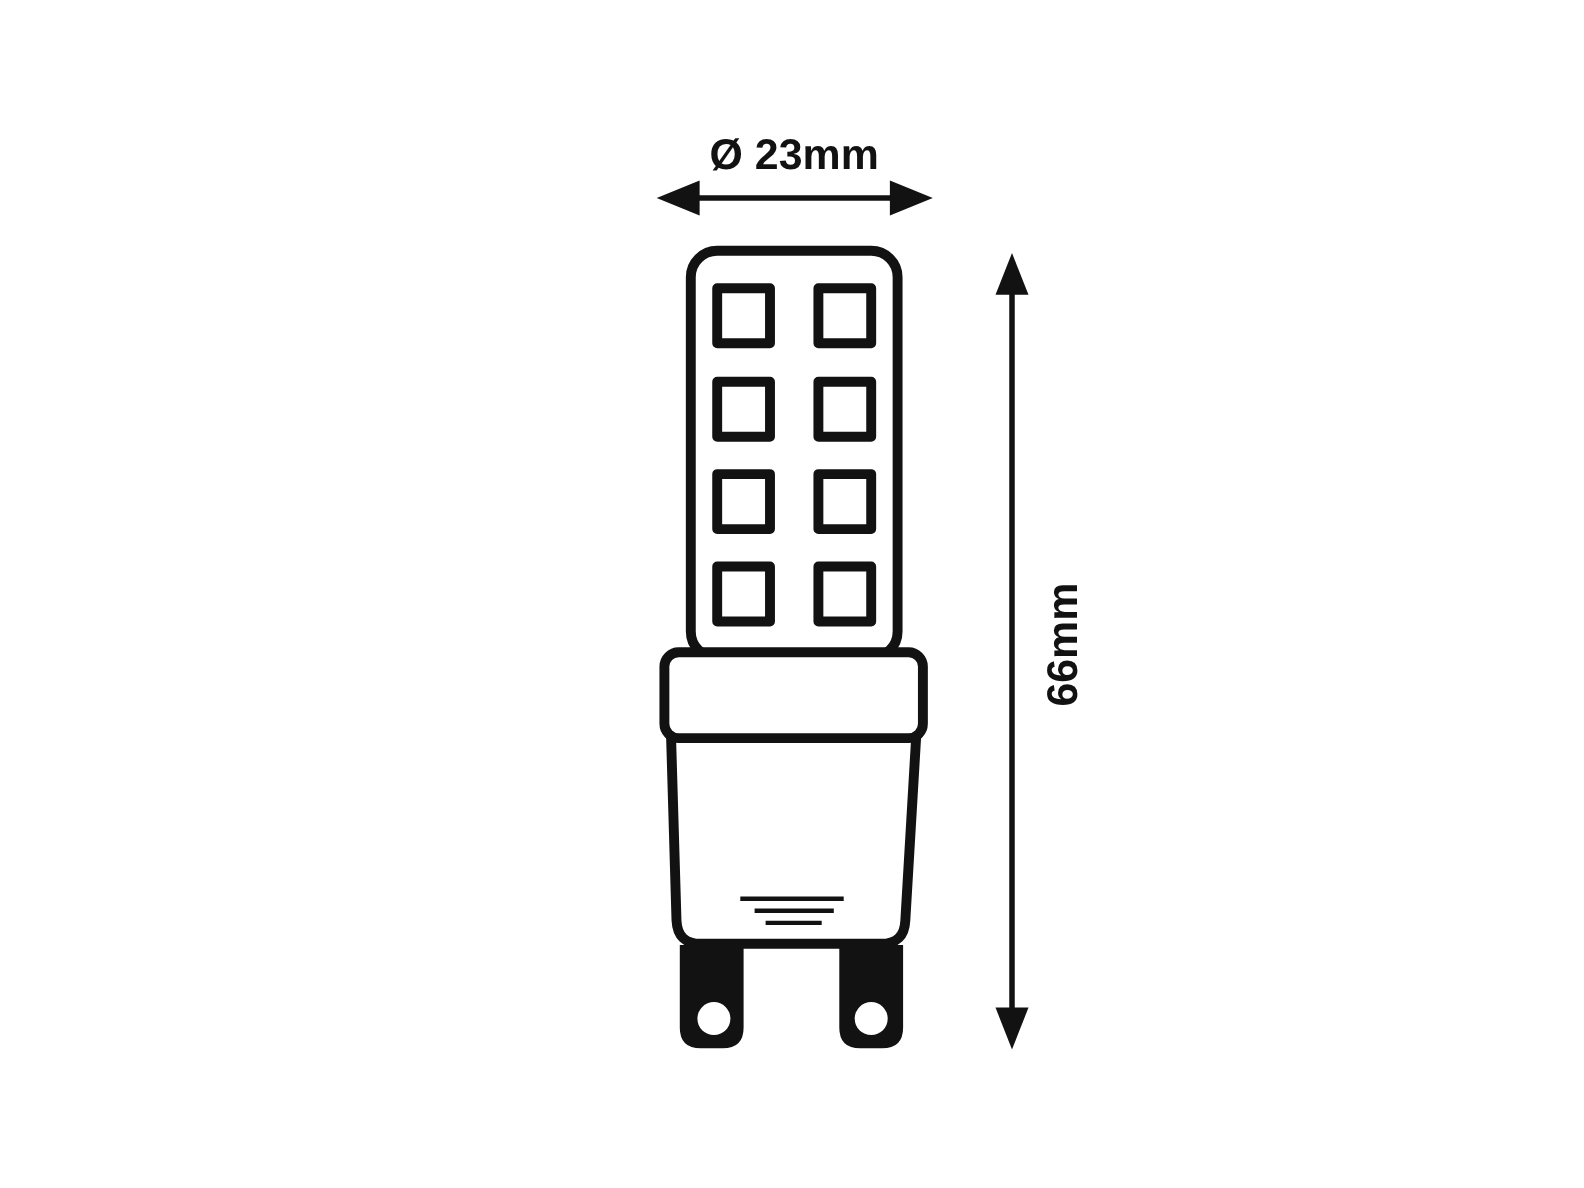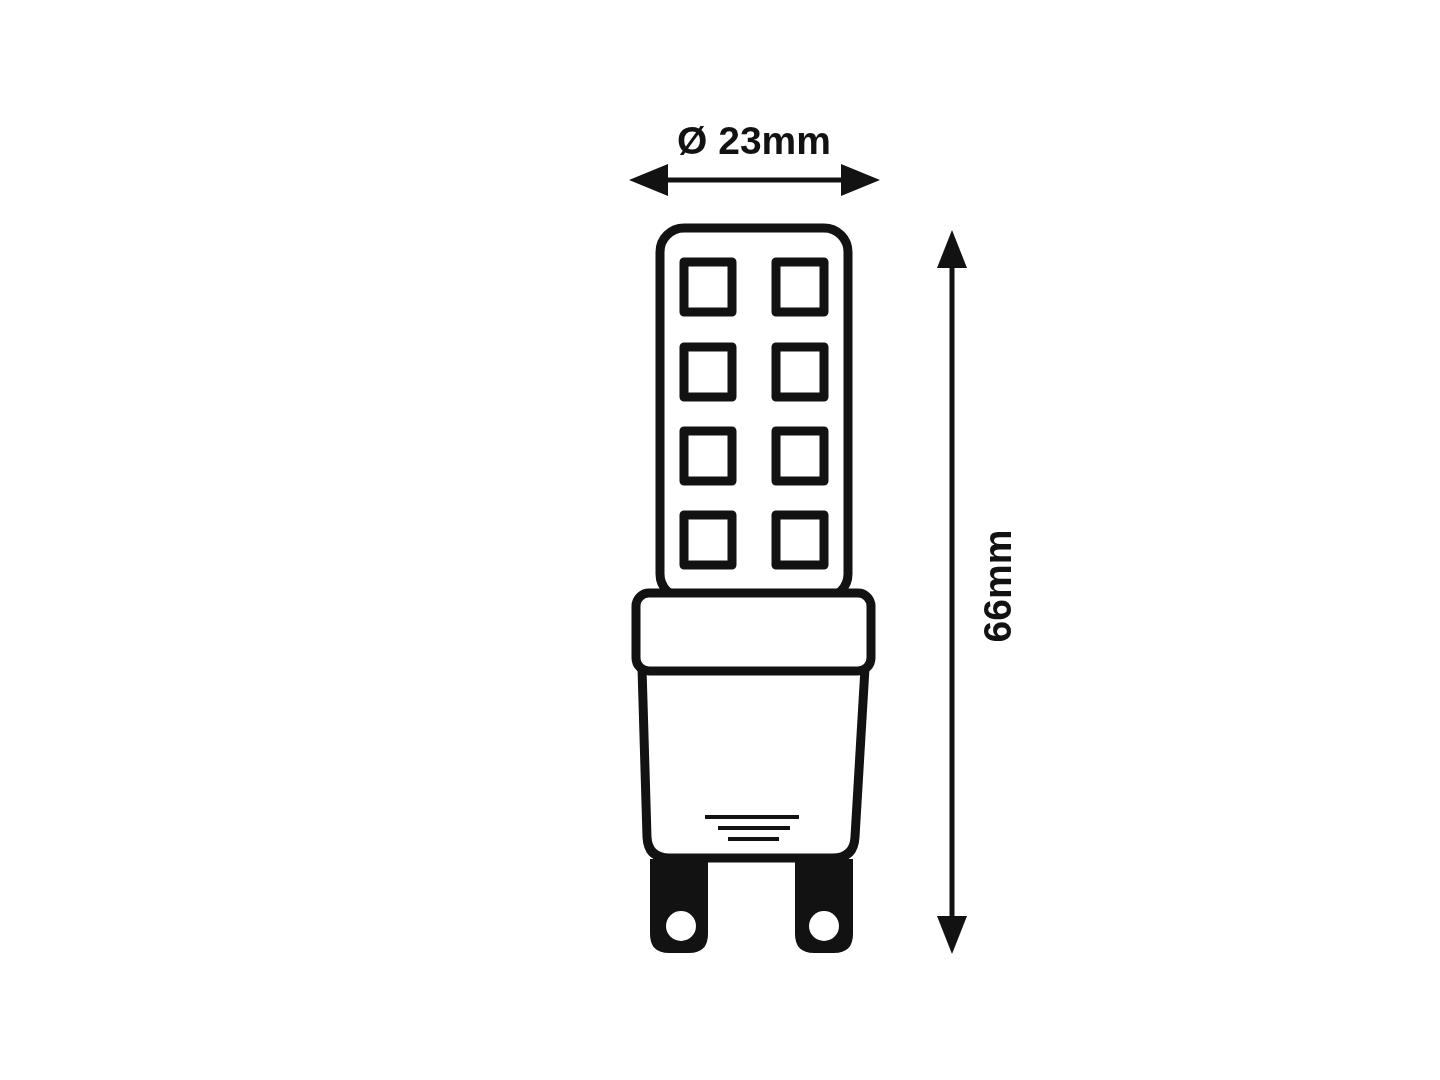--- a/index.html
+++ b/index.html
@@ -8,21 +8,20 @@
     padding: 0;
     background: #ffffff;
   }
   .canvas {
     position: relative;
     width: 1299px;
     height: 1080px;
     background: #ffffff;
     overflow: hidden;
     font-family: "Liberation Sans", sans-serif;
-    padding-left: 32px;
   }
   svg text {
     font-family: "Liberation Sans", "DejaVu Sans", sans-serif;
     font-weight: 700;
     fill: #121212;
   }
 </style>
 </head>
 <body>
 

